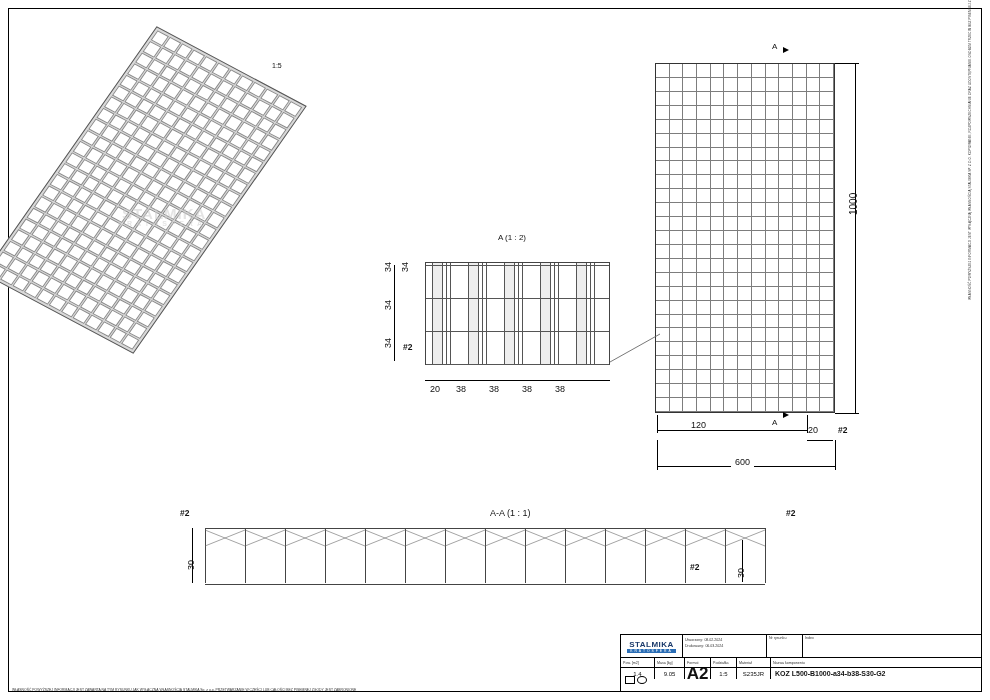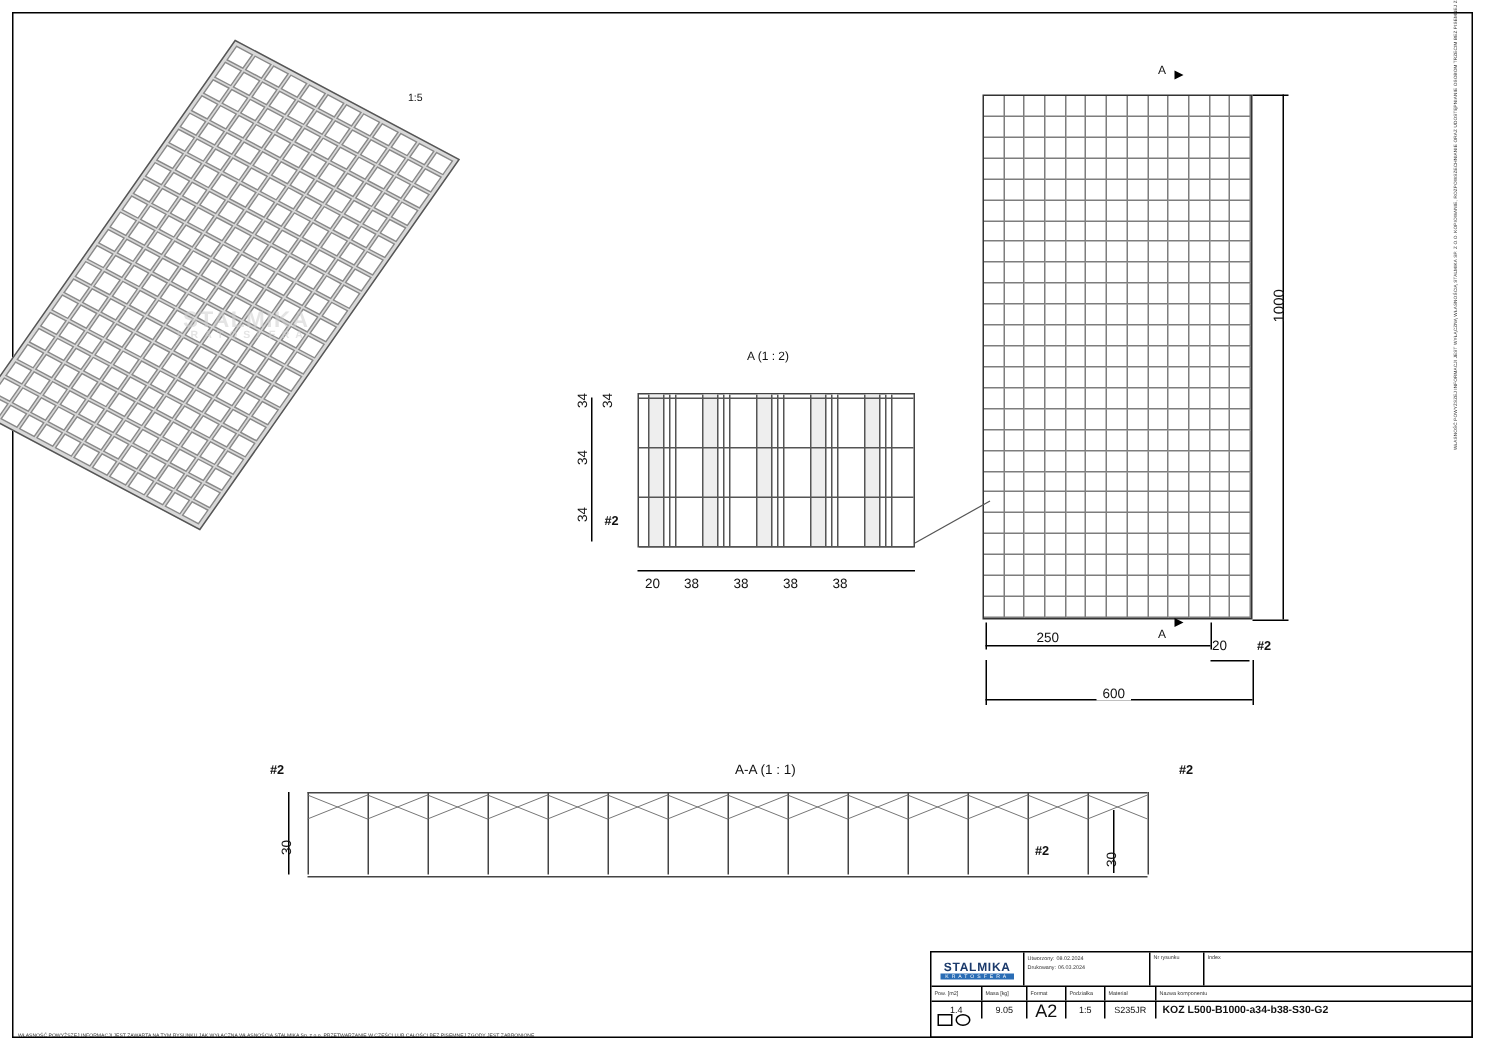--- a/index.html
+++ b/index.html
@@ -64,21 +64,21 @@
   .title-block{position:absolute;left:620px;top:634px;width:362px;height:58px;border:1px solid #000;box-sizing:border-box;font-size:5px;}
   .tb-row{display:flex;border-bottom:1px solid #000;}
   .tb-cell{border-right:1px solid #000;padding:1px 2px;box-sizing:border-box;overflow:hidden;white-space:nowrap;}
   .tb-cell:last-child{border-right:none;}
   .tb-lbl{font-size:3.6px;color:#333;}
   .tb-val{font-size:6px;}
   .logo{display:flex;flex-direction:column;justify-content:center;align-items:center;}
   .logo .l1{font-size:8px;font-weight:bold;letter-spacing:.5px;color:#1b3a6b;}
   .logo .l2{font-size:3.4px;letter-spacing:2px;color:#fff;background:#2a6db5;padding:0 3px;}
   .big-num{font-size:10px;font-weight:bold;letter-spacing:.5px;}
-  .a2{font-size:12px;font-weight:normal;text-align:center;}
+  .a2{font-size:17px;font-weight:bold;text-align:center;}
   .desc{font-size:7px;}
   .code{font-size:7px;font-weight:bold;}
   .tiny{font-size:3.6px;color:#333;}
   .sym-row{display:flex;align-items:center;gap:2px;}
   .sym{width:8px;height:6px;border:.6px solid #000;}
 </style>
 </head>
 <body>
 
 <div id="sheet">
@@ -698,21 +698,21 @@
   <div class="arrowR" style="left:783px;top:412px;"></div>
 
   <div class="ext" style="left:835px;top:63px;width:24px;"></div>
   <div class="ext" style="left:835px;top:413px;width:24px;"></div>
   <div class="dimline vdim" style="left:855px;top:63px;height:350px;"></div>
   <div style="position:absolute;left:848px;top:215px;font-size:10px;transform:rotate(-90deg);transform-origin:left top;">1000</div>
 
   <div class="dimline hdim" style="left:657px;top:430px;width:150px;"></div>
   <div class="extv" style="left:657px;top:415px;height:18px;"></div>
   <div class="extv" style="left:807px;top:415px;height:18px;"></div>
-  <div class="dimtxt" style="left:688px;top:420px;background:#fff;padding:0 3px;">250</div>
+  <div class="dimtxt" style="left:688px;top:420px;background:#fff;padding:0 3px;">120</div>
 
   <div class="dimline hdim" style="left:807px;top:440px;width:26px;"></div>
   <div class="dimtxt" style="left:808px;top:425px;">20</div>
   <div class="tag" style="left:838px;top:425px;">#2</div>
 
   <div class="dimline hdim" style="left:657px;top:466px;width:178px;"></div>
   <div class="extv" style="left:657px;top:440px;height:30px;"></div>
   <div class="extv" style="left:835px;top:440px;height:30px;"></div>
   <div class="dimtxt" style="left:731px;top:457px;background:#fff;padding:0 4px;">600</div>
 

